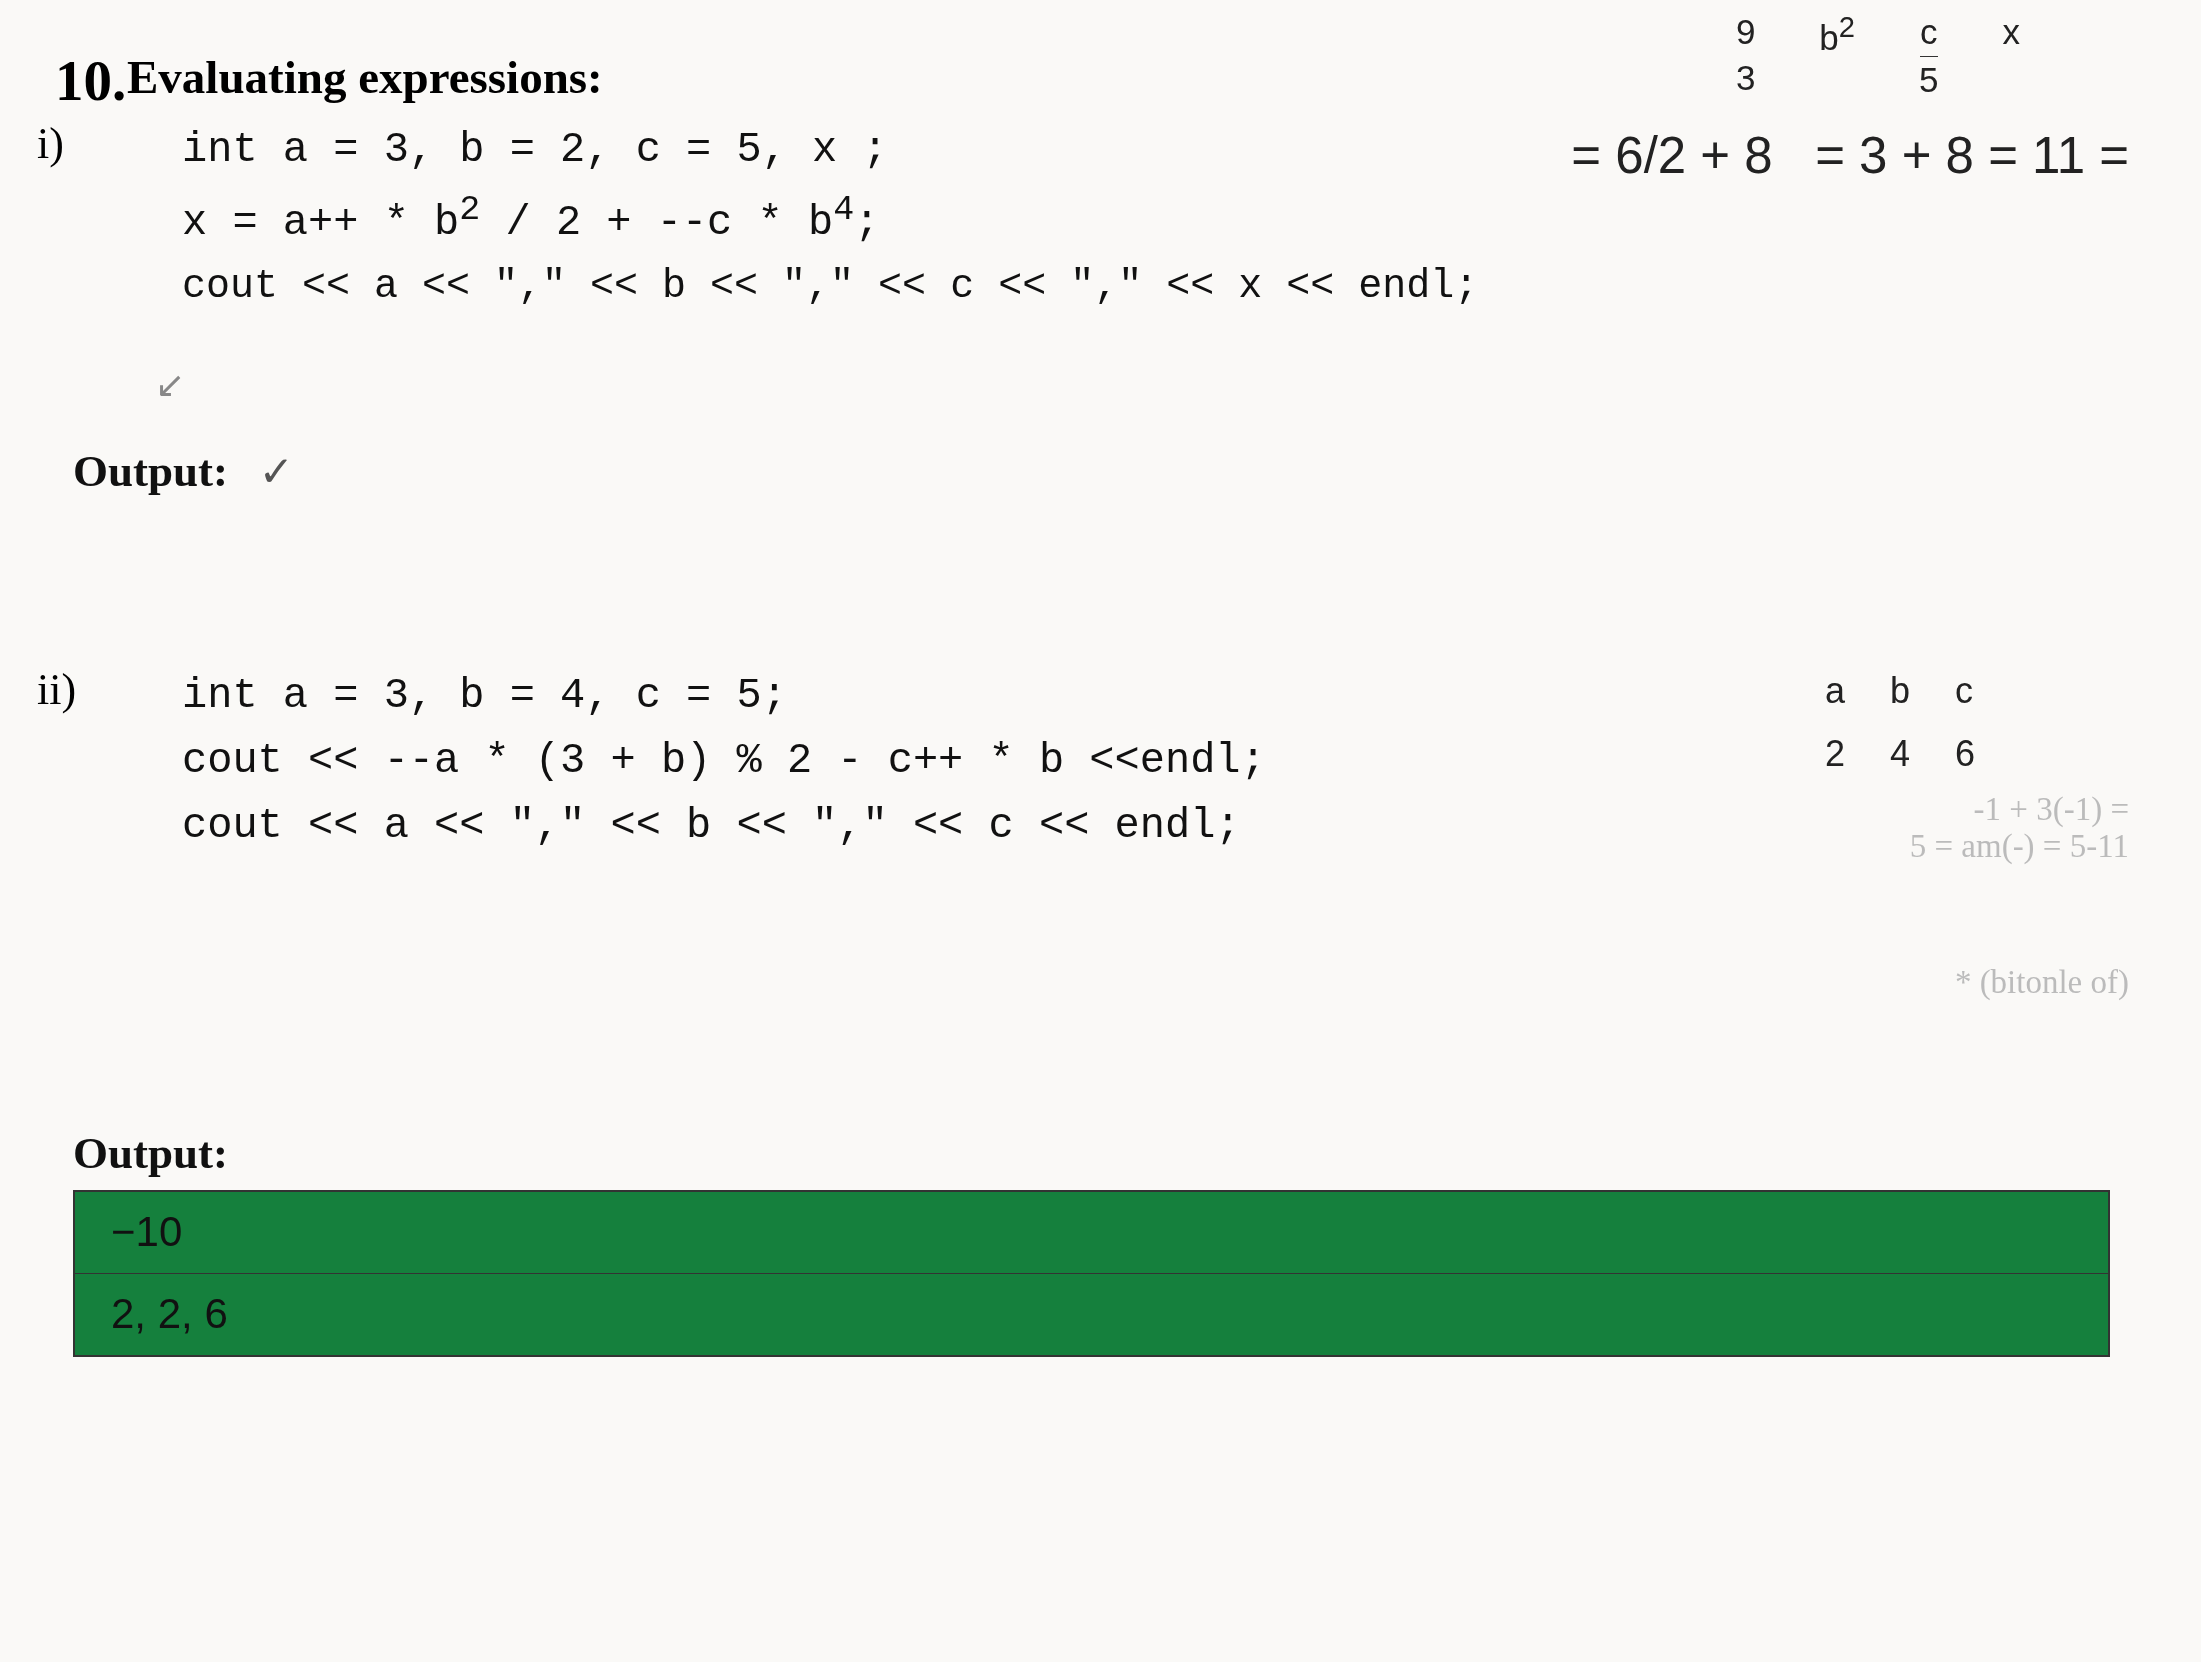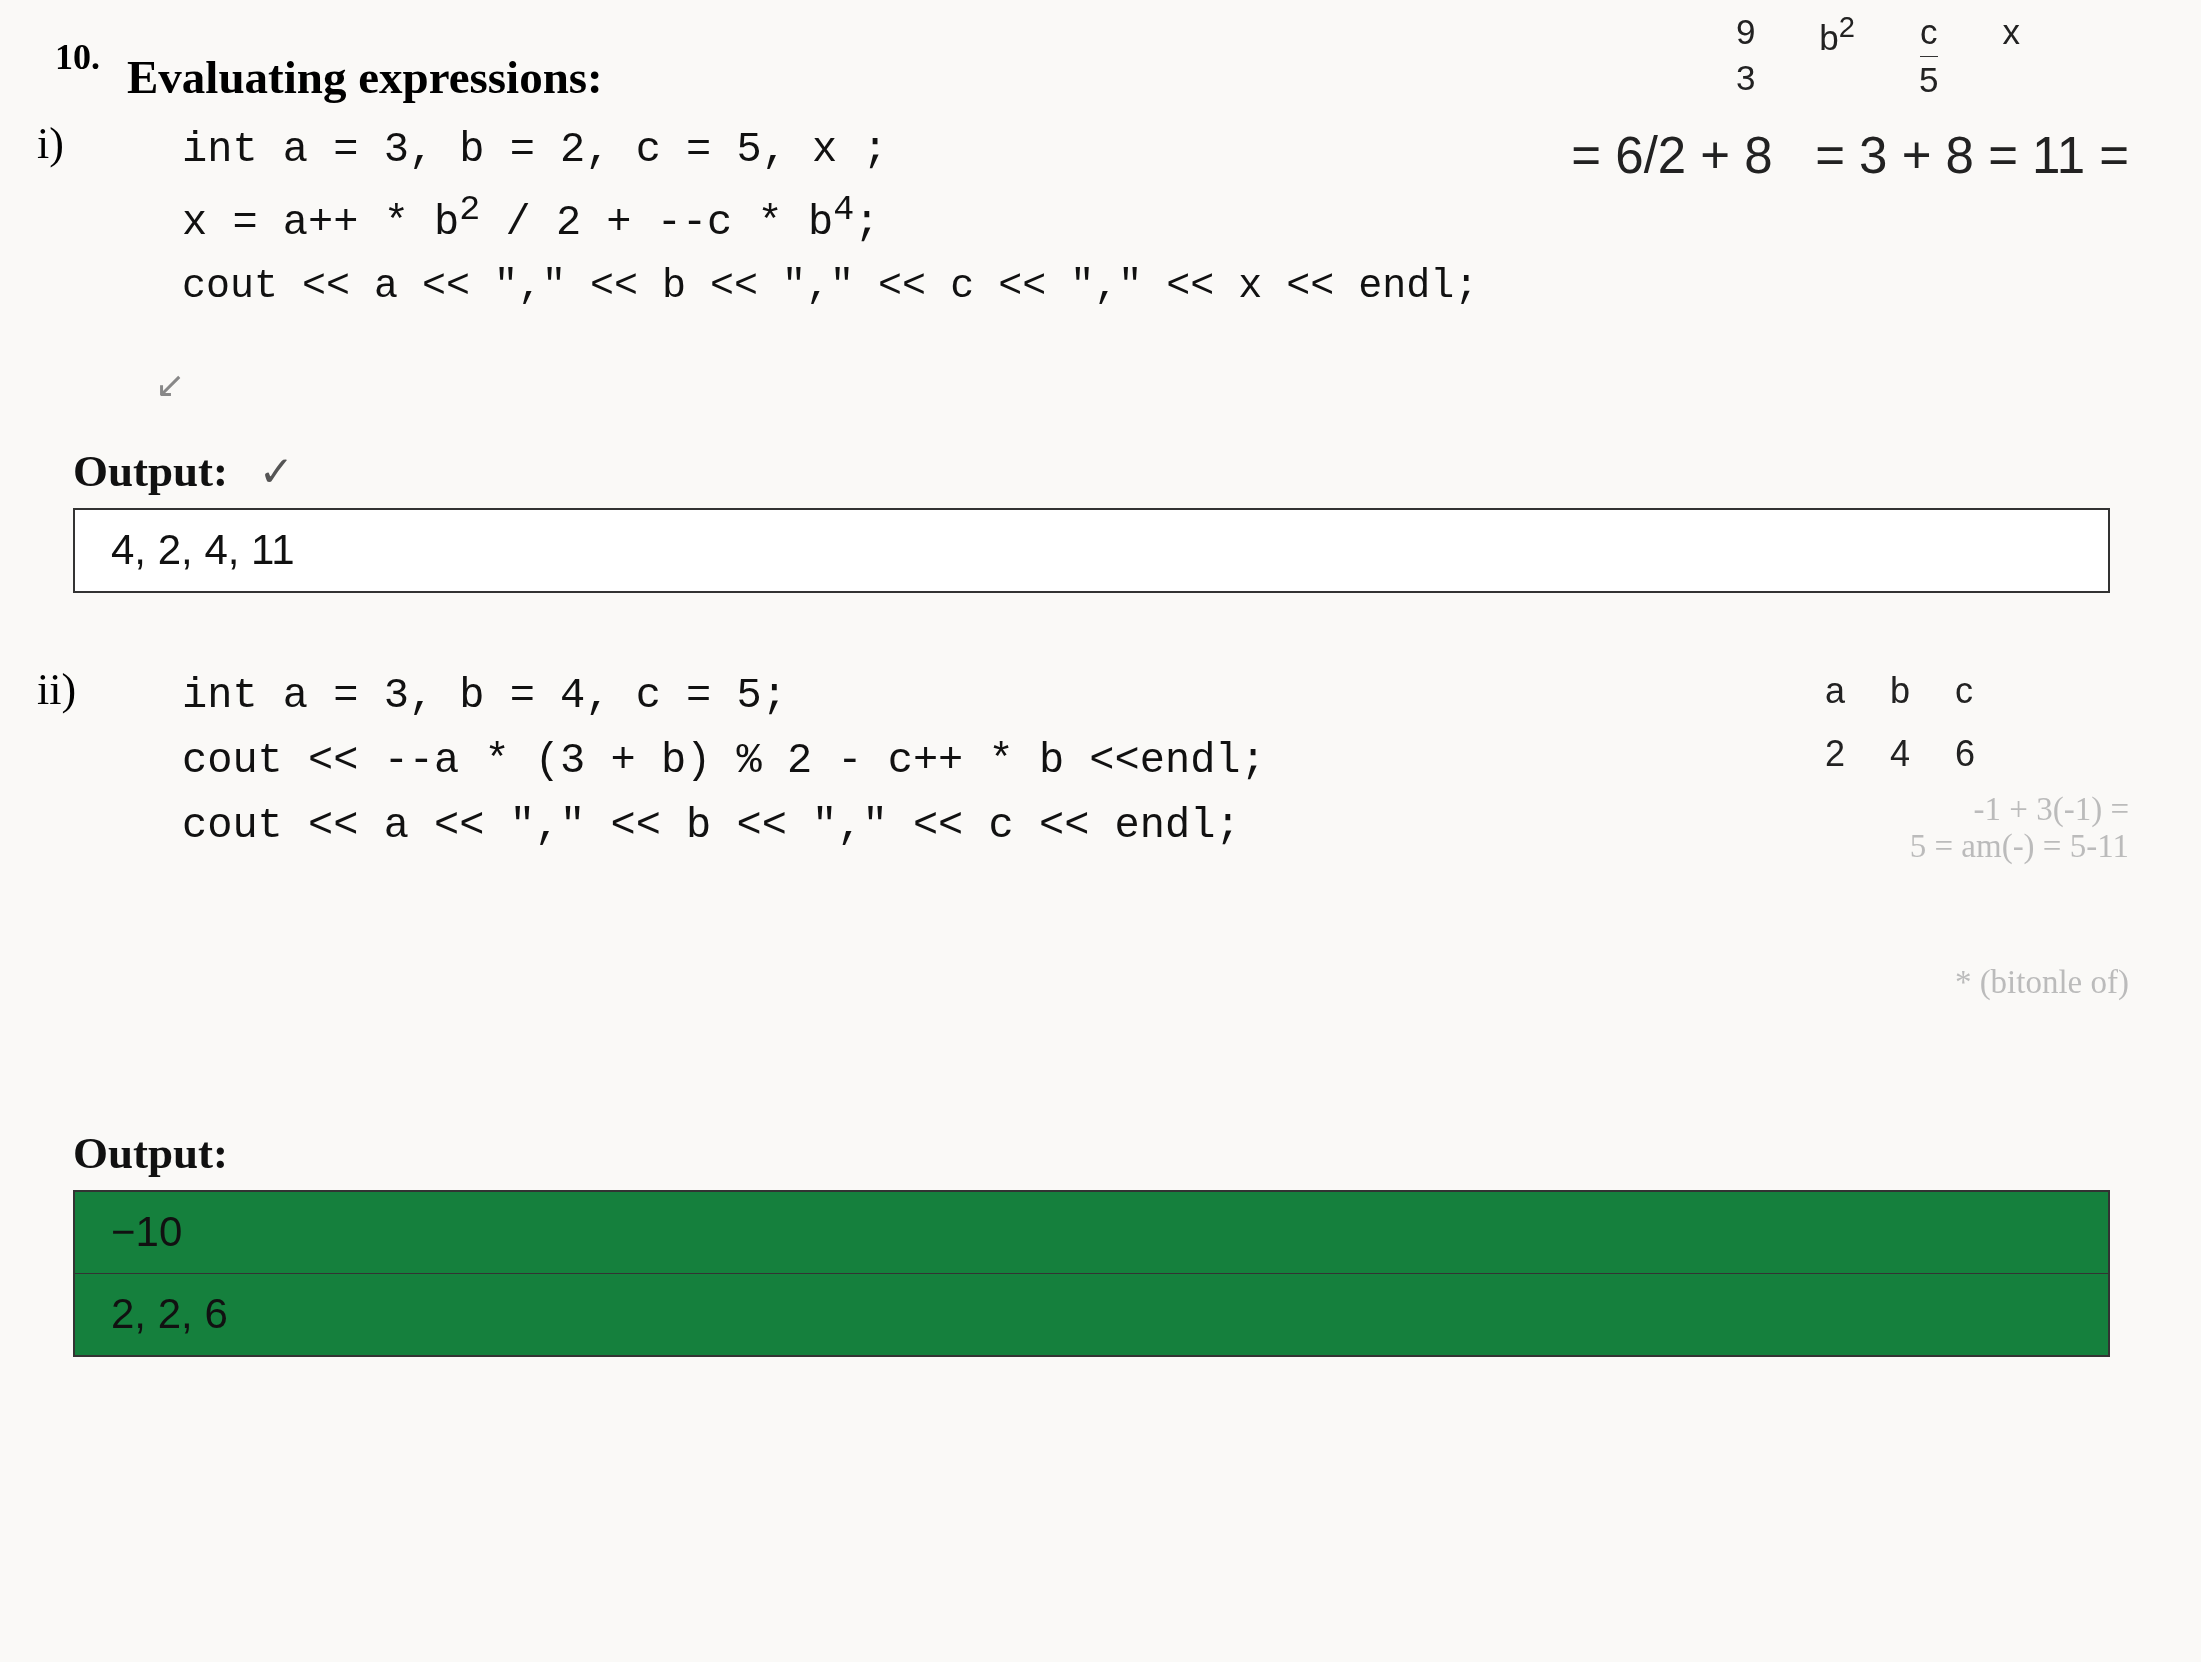--- a/index.html
+++ b/index.html
@@ -19,25 +19,25 @@
 
     .page {
       background: #faf9f7;
       width: 2202px;
       min-height: 1663px;
       position: relative;
       padding: 36px 73px 55px 73px;
     }
 
     .question-number {
-      font-size: 36px;
+      font-size: 57px;
       font-weight: bold;
       position: absolute;
       left: 55px;
-      top: 36px;
+      top: 48px;
     }
 
     .section-title {
       font-size: 47px;
       font-weight: bold;
       position: absolute;
       left: 127px;
       top: 50px;
     }
 
@@ -212,23 +212,20 @@
   <div class="handwrite-note" style="left: 155px; top: 364px; font-size:36px; color:#888;">
     ↙
   </div>
 
   <div class="output-section-1">
     <div style="margin-bottom: 11px;">
       <span class="output-label">Output:</span>
       
       <span style="font-family:'Comic Sans MS',cursive; font-size:42px; margin-left:27px; color:#555;">✓</span>
     </div>
-    <div class="output-box">
-      4, 2, 4, 11
-    </div>
   </div>
 
   <div class="part-ii">
     <span class="part-label">ii)</span>
     <div class="code-line">
       int a = 3, b = 4, c = 5;
     </div>
     <div class="code-line">
       cout &lt;&lt; --a * (3 + b) % 2 - c++ * b &lt;&lt;endl;
     </div>

